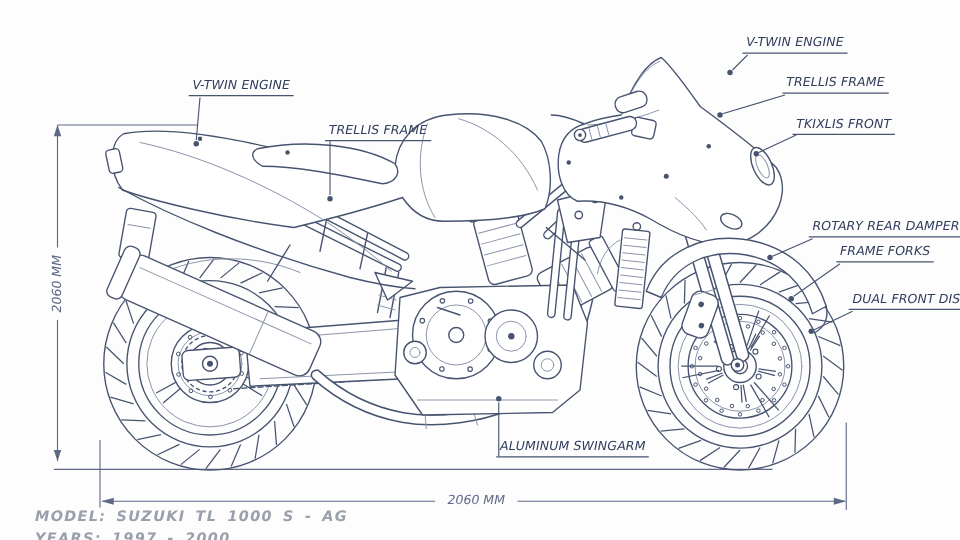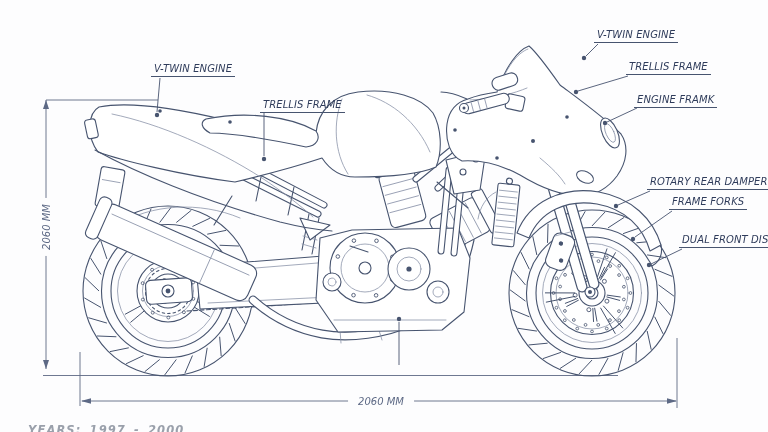--- a/index.html
+++ b/index.html
@@ -445,22 +445,24 @@
         <circle class="dot" cx="649" cy="265" r="2.2"></circle>
       <path class="ld" d="M399,365 L399,322"></path>
         <circle class="dot" cx="399" cy="319" r="2.2"></circle>
     </g>
   </svg>
 
   <div class="lbl" style="left:151px;top:63px;">V-TWIN ENGINE</div>
   <div class="lbl" style="left:260px;top:99px;">TRELLIS FRAME</div>
   <div class="lbl" style="left:594px;top:29px;">V-TWIN ENGINE</div>
   <div class="lbl" style="left:626px;top:61px;">TRELLIS FRAME</div>
-  <div class="lbl" style="left:634px;top:94px;">ENGINE FRAMK</div>
+  <div class="lbl" style="left:634px;top:94px;">TKIXLIS FRONT</div>
   <div class="lbl" style="left:647px;top:176px;">ROTARY REAR DAMPER</div>
   <div class="lbl" style="left:669px;top:196px;">FRAME FORKS</div>
   <div class="lbl" style="left:679px;top:234px;">DUAL FRONT DISCS</div>
+  <div class="lbl" style="left:397px;top:352px;width:116px;text-align:center;">ALUMINUM SWINGARM</div>
 
   <div class="dimtxt v" style="left:46px;top:227px;">2060 MM</div>
   <div class="dimtxt h" style="left:381px;top:401px;">2060 MM</div>
 
+  <div class="foot" style="left:28px;top:407px;">MODEL: SUZUKI TL 1000 S - AG</div>
   <div class="foot" style="left:28px;top:424px;">YEARS: 1997 - 2000</div>
 </div>
 
 </body></html>

